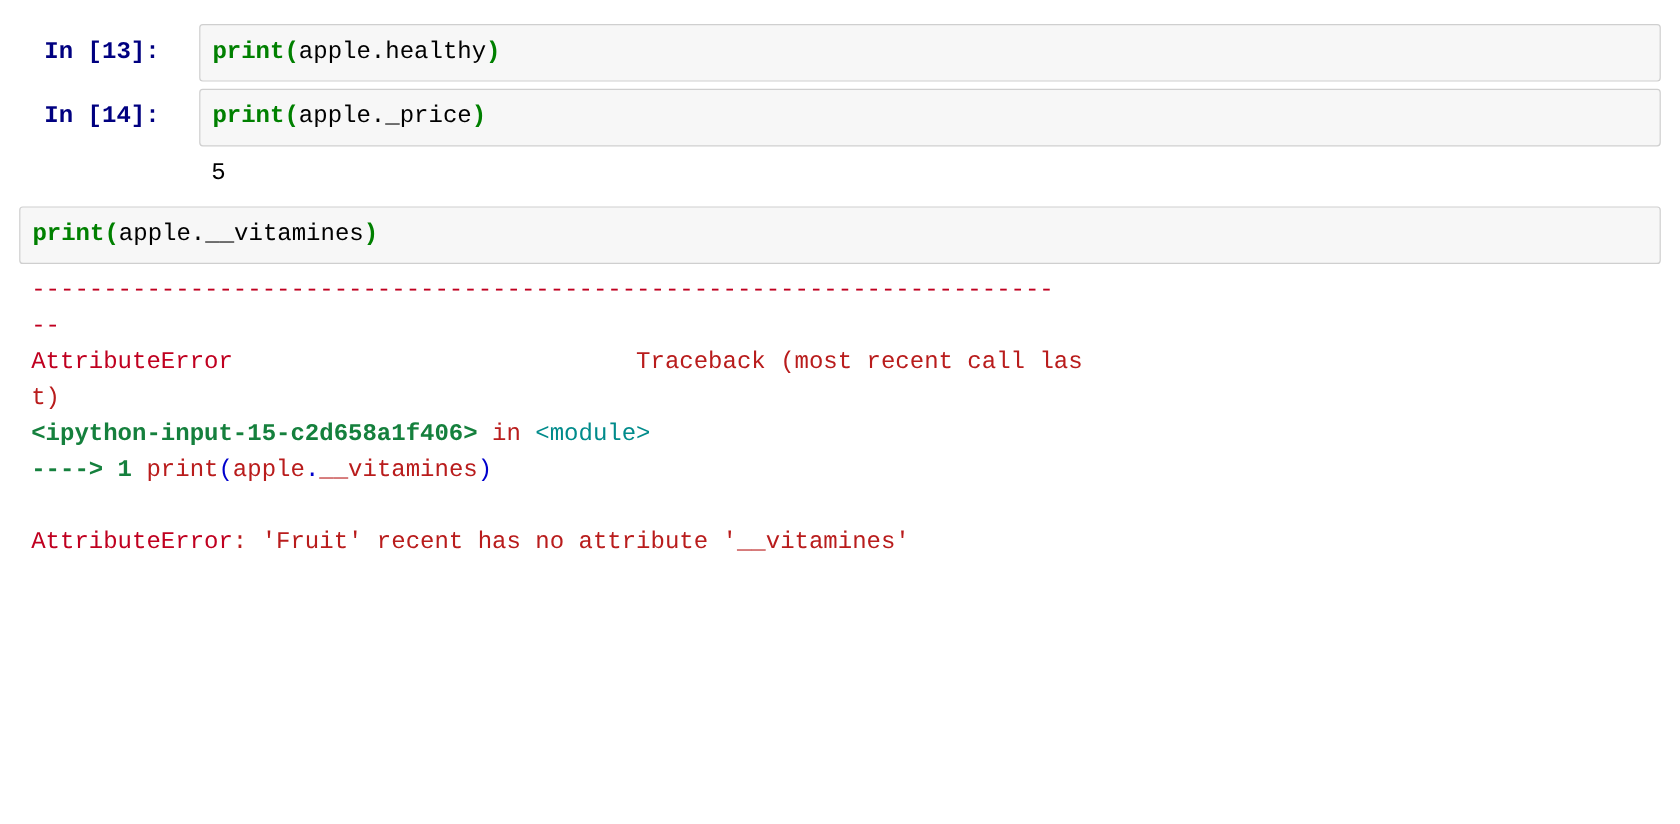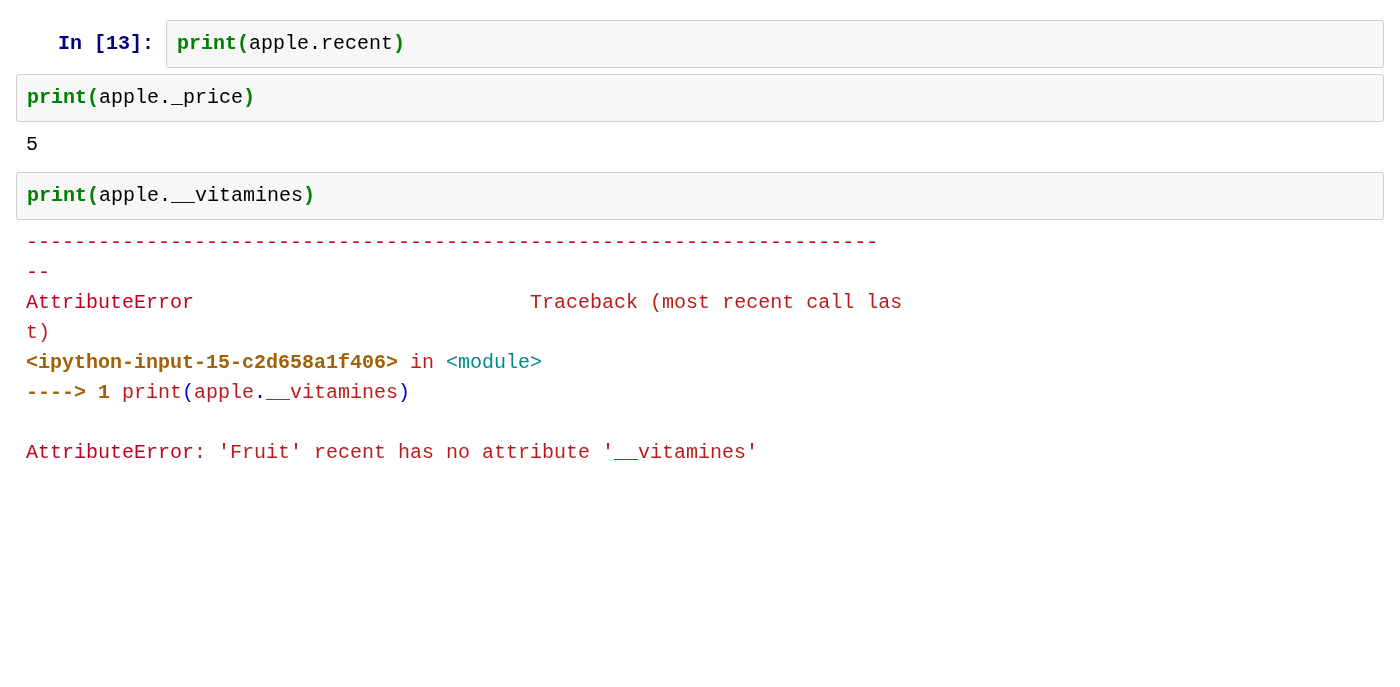--- a/index.html
+++ b/index.html
@@ -13,21 +13,21 @@
     color: #000;
     width: 1400px;
   }
   .cell {
     display: flex;
     margin-bottom: 6px;
   }
   .prompt-col {
     width: 150px;
     flex: 0 0 150px;
-    text-align: right;
+    text-align: center;
     padding-right: 12px;
     padding-top: 9px;
   }
   .prompt-in .in-label { color: #000080; font-weight: bold; }
   .prompt-in .bracket { color: #000080; font-weight: bold; }
   .prompt-in .num { color: #000080; font-weight: bold; }
   .code-col {
     flex: 1;
   }
   .input-area {
@@ -41,39 +41,42 @@
   .output-area {
     padding: 8px 10px 6px 10px;
     white-space: pre-wrap;
     word-break: break-all;
   }
   .tok-builtin { color: #008000; font-weight: bold; }
   .tok-paren-g { color: #008000; font-weight: bold; }
   .tok-name { color: #000; }
   .tok-op { color: #000; }
   .err-red { color: #c00020; }
-  .err-green { color: #a16207; }
+  .err-green { color: #15803d; }
   .err-blue { color: #0000cc; }
   .err-black { color: #b91c1c; }
   .err-cyan-bold { color: #008b8b; font-weight: normal; }
   .bold { font-weight: bold; }
 </style>
 </head>
 <body>
 
 <div class="cell">
   <div class="prompt-col prompt-in">
     <span class="in-label">In </span><span class="bracket">[</span><span class="num">13</span><span class="bracket">]:</span>
   </div>
   <div class="code-col">
-    <div class="input-area"><span class="tok-builtin">print</span><span class="tok-paren-g">(</span><span class="tok-name">apple</span><span class="tok-op">.</span><span class="tok-name">recent</span><span class="tok-paren-g">)</span></div>
+    <div class="input-area"><span class="tok-builtin">print</span><span class="tok-paren-g">(</span><span class="tok-name">apple</span><span class="tok-op">.</span><span class="tok-name">healthy</span><span class="tok-paren-g">)</span></div>
   </div>
 </div>
 
 <div class="cell">
+  <div class="prompt-col prompt-in">
+    <span class="in-label">In </span><span class="bracket">[</span><span class="num">14</span><span class="bracket">]:</span>
+  </div>
   <div class="code-col">
     <div class="input-area"><span class="tok-builtin">print</span><span class="tok-paren-g">(</span><span class="tok-name">apple</span><span class="tok-op">.</span><span class="tok-name">_price</span><span class="tok-paren-g">)</span></div>
     <div class="output-area"><span>5</span></div>
   </div>
 </div>
 
 <div class="cell">
   <div class="code-col">
     <div class="input-area"><span class="tok-builtin">print</span><span class="tok-paren-g">(</span><span class="tok-name">apple</span><span class="tok-op">.</span><span class="tok-name">__vitamines</span><span class="tok-paren-g">)</span></div>
     <div class="output-area"><span class="err-red">-----------------------------------------------------------------------</span>

